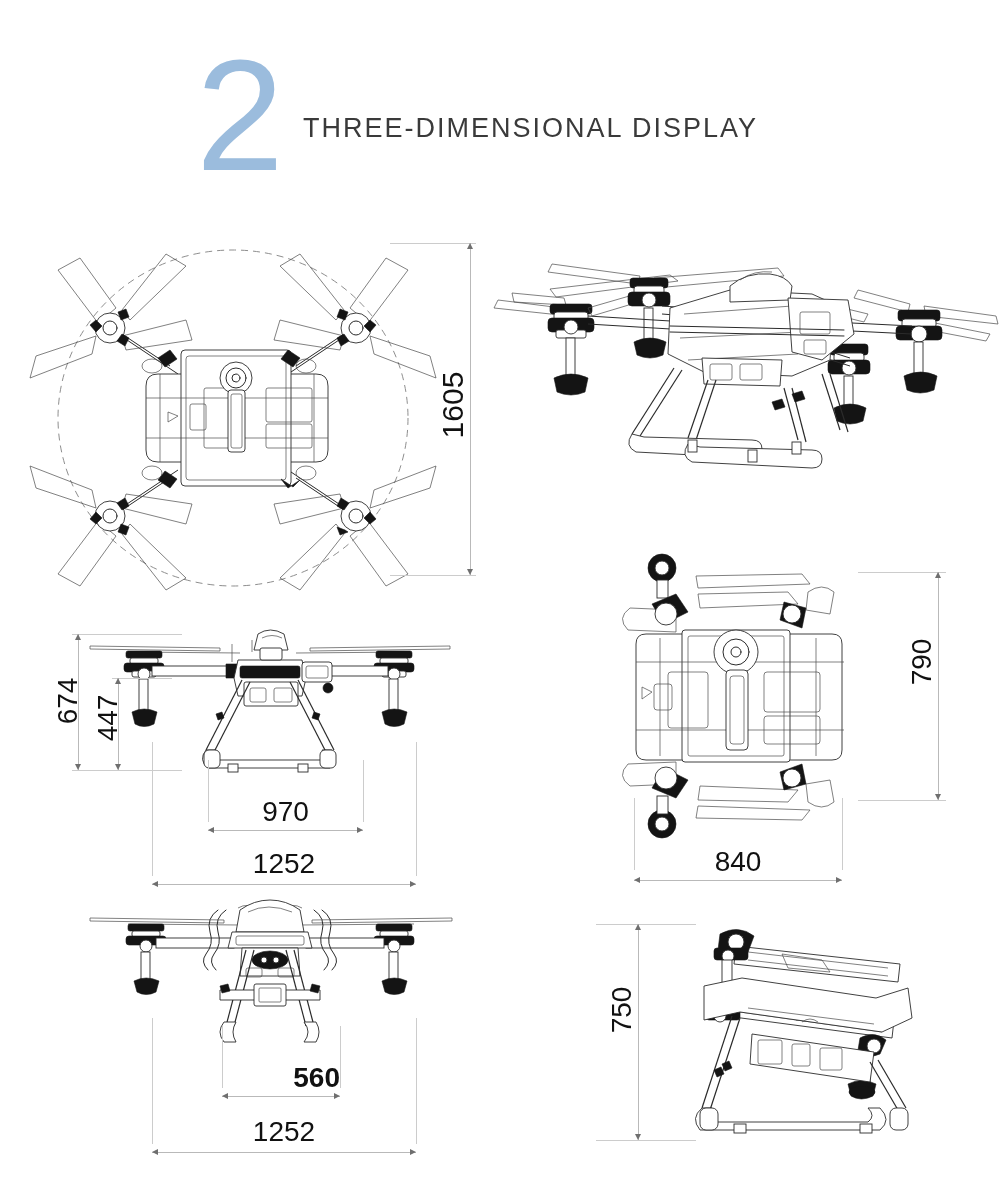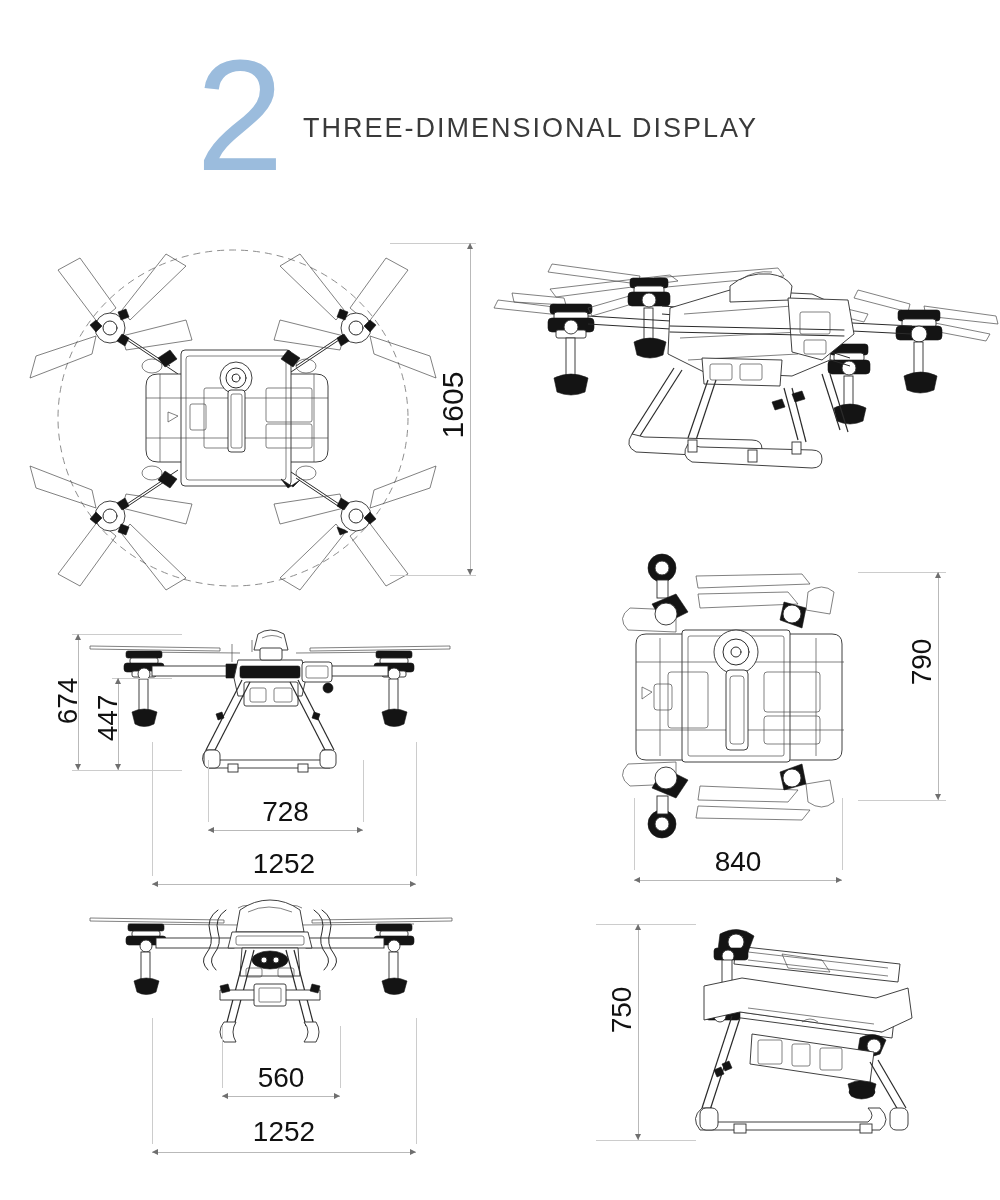--- a/index.html
+++ b/index.html
@@ -370,21 +370,21 @@
     <div class="arw up" style="left:115px;top:678px;"></div>
     <div class="arw dn" style="left:115px;top:764px;"></div>
     <div class="dim vert" style="left:68px;top:702px;width:80px;text-align:center;font-size:28px;">447</div>
   </div>
   <div>
     <div class="ext v" style="left:208px;top:760px;height:62px;"></div>
     <div class="ext v" style="left:363px;top:760px;height:62px;"></div>
     <div class="dimline h" style="left:208px;top:830px;width:155px;"></div>
     <div class="arw lf" style="left:208px;top:827px;"></div>
     <div class="arw rt" style="left:357px;top:827px;"></div>
-    <div class="dim" style="left:208px;top:796px;width:155px;text-align:center;font-size:28px;">728</div>
+    <div class="dim" style="left:208px;top:796px;width:155px;text-align:center;font-size:28px;">970</div>
   </div>
   <div>
     <div class="ext v" style="left:152px;top:742px;height:134px;"></div>
     <div class="ext v" style="left:416px;top:742px;height:134px;"></div>
     <div class="dimline h" style="left:152px;top:884px;width:264px;"></div>
     <div class="arw lf" style="left:152px;top:881px;"></div>
     <div class="arw rt" style="left:410px;top:881px;"></div>
     <div class="dim" style="left:152px;top:848px;width:264px;text-align:center;font-size:28px;">1252</div>
   </div>
 
@@ -529,21 +529,21 @@
       </g>
     </svg>
   </div>
 
   <div>
     <div class="ext v" style="left:222px;top:1026px;height:62px;"></div>
     <div class="ext v" style="left:340px;top:1026px;height:62px;"></div>
     <div class="dimline h" style="left:222px;top:1096px;width:118px;"></div>
     <div class="arw lf" style="left:222px;top:1093px;"></div>
     <div class="arw rt" style="left:334px;top:1093px;"></div>
-    <div class="dim" style="left:222px;top:1062px;width:118px;text-align:center;font-size:28px;">560</div>
+    <div class="dim" style="left:222px;top:1062px;width:118px;text-align:right;font-size:28px;font-weight:bold;">560</div>
   </div>
   <div>
     <div class="ext v" style="left:152px;top:1018px;height:126px;"></div>
     <div class="ext v" style="left:416px;top:1018px;height:126px;"></div>
     <div class="dimline h" style="left:152px;top:1152px;width:264px;"></div>
     <div class="arw lf" style="left:152px;top:1149px;"></div>
     <div class="arw rt" style="left:410px;top:1149px;"></div>
     <div class="dim" style="left:152px;top:1116px;width:264px;text-align:center;font-size:28px;">1252</div>
   </div>
 

